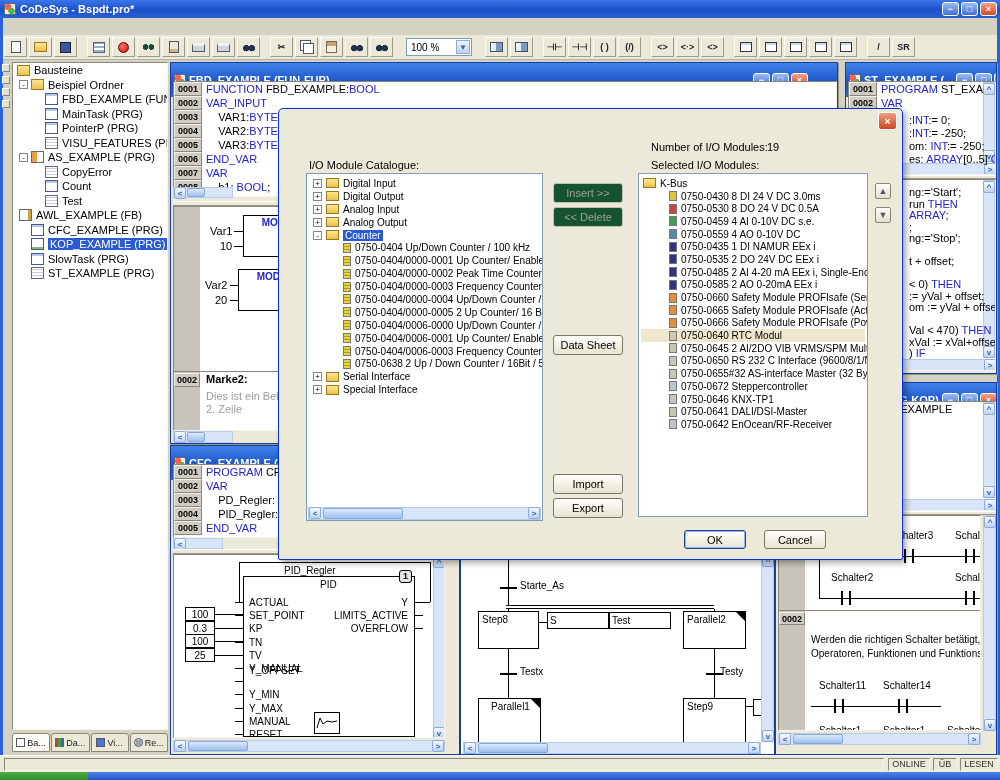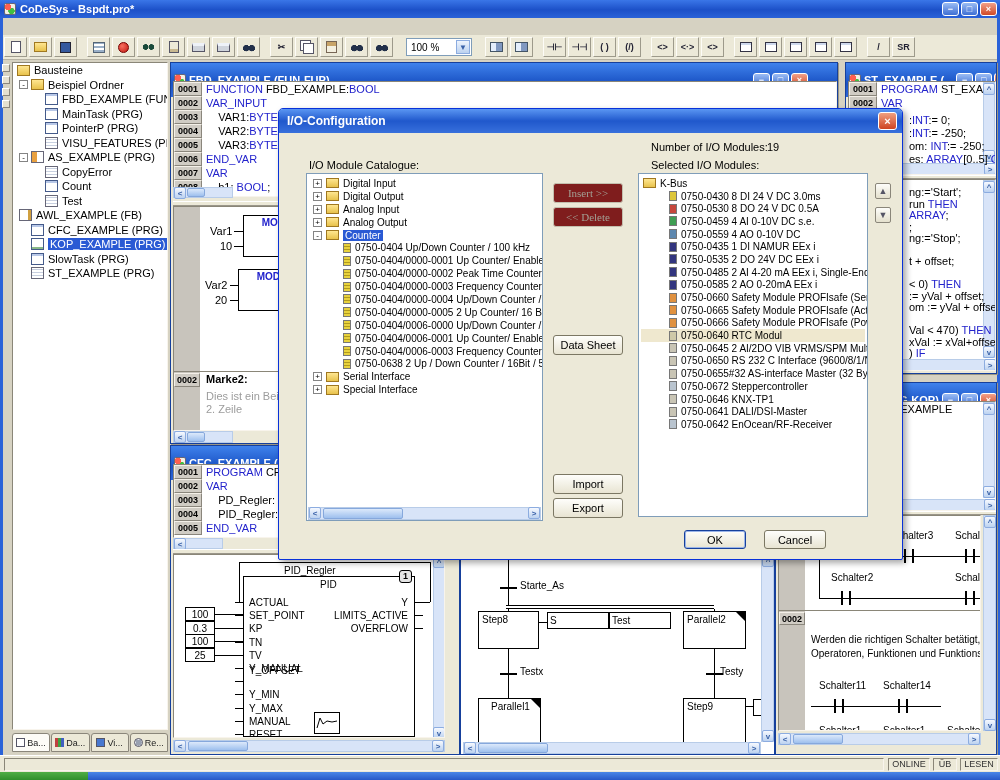--- a/index.html
+++ b/index.html
@@ -80,21 +80,21 @@
   .dlg-close{position:absolute;right:5px;top:3px;width:19px;height:18px;border:1px solid #fff;border-radius:3px;background:linear-gradient(180deg,#f0a080,#ce4422);color:#fff;font-size:11px;font-weight:bold;text-align:center;line-height:16px;}
   .dlg-label{position:absolute;font-size:11px;color:#000;}
   .lstbox{position:absolute;background:#fff;border:1px solid #7f9db9;overflow:hidden;}
   .cat-row{display:flex;align-items:center;height:12.9px;font-size:10px;white-space:nowrap;}
   .mod-row{display:flex;align-items:center;height:12.7px;font-size:10px;white-space:nowrap;}
   .chip{flex:0 0 8px;width:8px;height:10px;border:1px solid #777;margin-right:4px;}
   .chip-ystripe{background:repeating-linear-gradient(0deg,#e8d23c 0 2px,#b09a20 2px 3px);}
   .dfolder{flex:0 0 13px;width:13px;height:10px;background:linear-gradient(#ffe690,#e8c24c);border:1px solid #a07820;margin-right:4px;}
   .sel-blue{background:#2a5ad4;color:#fff;padding:0 2px;}
   .btn{position:absolute;background:linear-gradient(180deg,#fefefb,#e8e4d2);border:1px solid #7b7763;border-radius:3px;font-size:11px;color:#000;display:flex;align-items:center;justify-content:center;}
-  .btn.disabled{color:#a3a095;border-color:#c3bfae;background:#7f1d1d;font-family:Liberation Serif, serif;}
+  .btn.disabled{color:#a3a095;border-color:#c3bfae;background:#14532d;}
   .btn.default{border:1px solid #16409c;box-shadow:inset 0 0 0 1px #9ab4e8;}
   .arrow-btn{position:absolute;width:16px;height:16px;background:linear-gradient(180deg,#fdfdfa,#e4e0cd);border:1px solid #8a867a;border-radius:2px;color:#556;font-size:9px;text-align:center;line-height:14px;}
   
   .kop-label{position:absolute;font-size:10px;white-space:nowrap;color:#000;}
   .contact{position:absolute;width:10px;height:14px;border-left:2px solid #000;border-right:2px solid #000;}
   
   .statusbar{left:0;top:755px;width:1000px;height:17px;background:#ece9d8;border-top:1px solid #fff;display:flex;align-items:center;font-size:9px;color:#333;}
   .status-cell{height:13px;border:1px solid;border-color:#8a8678 #f8f4ec #f8f4ec #8a8678;display:flex;align-items:center;justify-content:center;}
   .taskbar{left:0;top:772px;width:1000px;height:8px;background:linear-gradient(180deg,#4a86e8,#2858c8);}
   .task-start{position:absolute;left:0;top:0;width:88px;height:8px;background:linear-gradient(180deg,#4fae46,#2f8e2c);}
@@ -655,23 +655,20 @@
       <span class="sb-btn" style="left:0;top:203px;">v</span>
     </div>
     <div class="sb" style="left:2px;top:350px;width:203px;height:12px;">
       <span class="sb-btn" style="left:0;top:-1px;">&lt;</span>
       <span class="sb-btn" style="right:0;top:-1px;">&gt;</span>
       <span class="sb-thumb" style="left:14px;top:0;width:50px;height:10px;"></span>
     </div>
   </div>
 
   <div class="abs dialog">
-    <div class="dlg-title">
-      <span>I/O-Configuration</span>
-    </div>
     <div class="dlg-close">×</div>
     <div class="dlg-label" style="left:372px;top:32px;">Number of I/O Modules:</div>
     <div class="dlg-label" style="left:488px;top:32px;">19</div>
     <div class="dlg-label" style="left:30px;top:50px;">I/O Module Catalogue:</div>
     <div class="dlg-label" style="left:372px;top:50px;">Selected I/O Modules:</div>
 
     <div class="lstbox" id="cat-box" style="left:27px;top:64px;width:237px;height:348px;">
       <div class="sb" style="position:absolute;left:1px;top:333px;width:233px;height:13px;">
         <span class="sb-btn" style="left:0;top:-1px;">&lt;</span>
         <span class="sb-btn" style="right:0;top:-1px;">&gt;</span>

